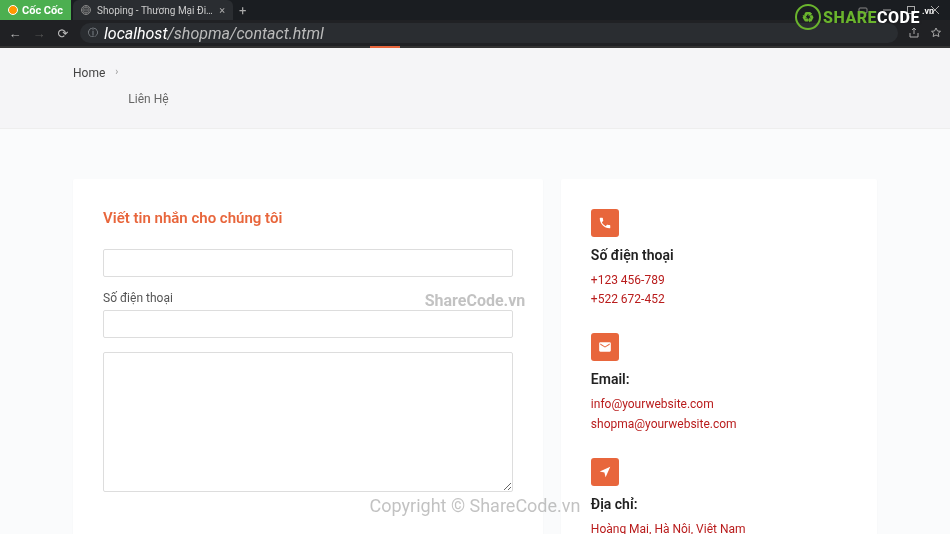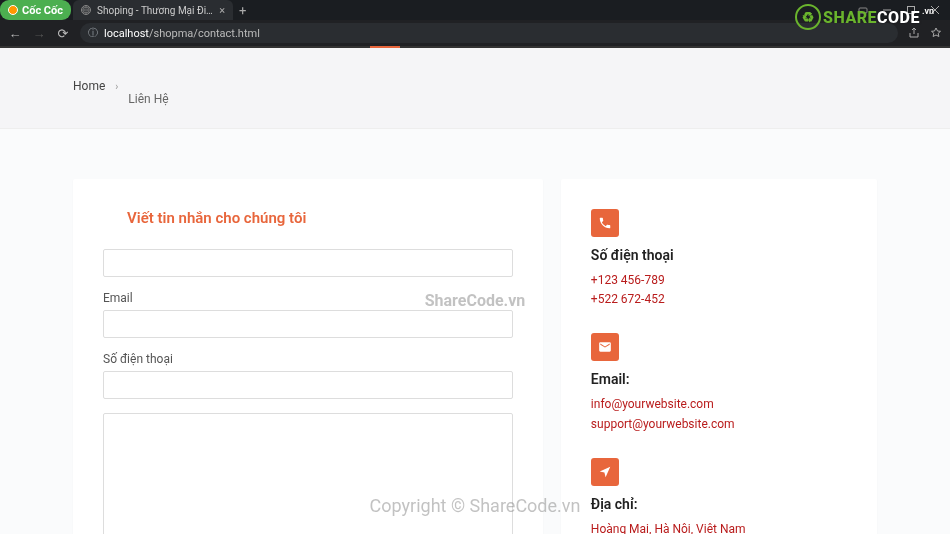--- a/index.html
+++ b/index.html
@@ -1,55 +1,55 @@
 <!DOCTYPE html>
 <html><head>
 <meta charset="utf-8">
 <style>
 * { margin: 0; padding: 0; box-sizing: border-box; font-family: -apple-system, BlinkMacSystemFont, "Segoe UI", Roboto, sans-serif; }
 body { width: 950px; height: 534px; background: #f5f5f7; overflow: hidden; position: relative; }
 
 .titlebar { height: 20px; background: #1a1d21; display: flex; align-items: center; color: #aaa; font-size: 10px; }
 .titlebar-left { display: flex; align-items: center; height: 100%; }
-.logo-coccoc { background: #4caf50; color: #fff; height: 100%; display: flex; align-items: center; padding: 0 8px; font-weight: bold; font-size: 11px; border-radius: 9px; }
+.logo-coccoc { background: #4caf50; color: #fff; height: 100%; display: flex; align-items: center; padding: 0 8px; font-weight: bold; font-size: 11px; }
 .logo-coccoc .dot { width: 10px; height: 10px; background: #ff9800; border-radius: 50%; margin-right: 4px; border: 1px solid #fff; }
 .tab { background: #2a2d31; height: 100%; display: flex; align-items: center; padding: 0 8px; gap: 6px; border-radius: 6px 6px 0 0; margin-left: 2px; max-width: 160px; }
 .tab-favicon { width: 10px; height: 10px; border: 1px solid #888; border-radius: 50%; display: flex; align-items: center; justify-content: center; font-size: 7px; }
 .tab-title { font-size: 10px; color: #ccc; white-space: nowrap; overflow: hidden; text-overflow: ellipsis; }
 .tab-close { font-size: 11px; color: #aaa; cursor: pointer; }
 .new-tab { padding: 0 6px; font-size: 13px; color: #aaa; cursor: pointer; }
 .titlebar-right { margin-left: auto; display: flex; gap: 14px; padding: 0 10px; }
 .win-btn { width: 10px; height: 10px; display: flex; align-items: center; justify-content: center; cursor: pointer; }
 
 .addrbar { height: 26px; background: #202124; display: flex; align-items: center; padding: 0 8px; gap: 10px; }
 .nav-btn { color: #bbb; font-size: 13px; cursor: pointer; width: 14px; text-align: center; }
 .nav-btn.disabled { color: #555; }
 .url-area { flex: 1; display: flex; align-items: center; background: #2a2d31; border-radius: 12px; height: 20px; padding: 0 8px; gap: 6px; }
 .url-icon { color: #9aa0a6; font-size: 10px; }
-.url-text { color: #bbb; font-size: 11px; }
+.url-text { color: #bbb; font-size: 16px; font-style: italic; }
 .url-text .host { color: #fff; }
 .addr-right { display: flex; gap: 10px; color: #aaa; font-size: 12px; }
 
 .divider-orange { height: 2px; background: #333; position: relative; }
 .divider-orange::before { content: ""; position: absolute; left: 370px; top: 0; width: 30px; height: 2px; background: #e8663c; }
 
 .breadcrumb-wrap { background: #f5f5f7; padding: 18px 0 22px 0; border-bottom: 1px solid #eee; }
-.breadcrumb { max-width: 820px; margin: 0 auto; padding: 0 8px; display: flex; align-items: center; gap: 10px; font-size: 12px; color: #666; }
+.breadcrumb { max-width: 820px; margin: 0 auto; padding: 0 8px; display: flex; align-items: flex-start; gap: 10px; font-size: 12px; color: #666; }
 .breadcrumb .bc-link { color: #444; }
 .breadcrumb .bc-sep { color: #999; font-size: 10px; }
 .breadcrumb .bc-current { color: #666; margin-top: 26px; }
 
 .page-body { background: #fafbfc; padding: 50px 0; }
 .content-row { max-width: 820px; margin: 0 auto; display: flex; gap: 18px; padding: 0 8px; }
 
 .card { background: #fff; border-radius: 2px; box-shadow: 0 1px 2px rgba(0,0,0,0.04); padding: 30px 30px; }
 .form-card { flex: 1.6; }
 .info-card { flex: 1; }
 
-.card-title { color: #e8663c; font-size: 15px; font-weight: 600; margin-bottom: 22px; margin-left: 24px; }
+.card-title { color: #e8663c; font-size: 15px; font-weight: 600; margin-bottom: 22px; }
 
 .form-group { margin-bottom: 14px; }
 .form-label { font-size: 12px; color: #555; margin-bottom: 5px; display: block; }
 .form-input { width: 100%; height: 28px; border: 1px solid #ddd; border-radius: 2px; padding: 0 8px; font-size: 12px; }
 .form-textarea { width: 100%; height: 140px; border: 1px solid #ddd; border-radius: 2px; padding: 8px; font-size: 12px; resize: vertical; }
 
 .info-block { margin-bottom: 24px; }
 .info-icon { width: 28px; height: 28px; background: #e8663c; border-radius: 3px; display: flex; align-items: center; justify-content: center; color: #fff; font-size: 13px; margin-bottom: 10px; }
 .info-title { font-size: 14px; font-weight: 600; color: #222; margin-bottom: 8px; }
 .info-line { font-size: 12px; color: #b91c1c; line-height: 1.6; }
@@ -142,24 +142,20 @@
     <span class="bc-current">Liên Hệ</span>
   </div>
 </div>
 
 <div class="page-body">
   <div class="content-row">
 
     <div class="card form-card">
       <div class="card-title">Viết tin nhắn cho chúng tôi</div>
       <div class="form-group">
-        <input class="form-input" style="">
-      </div>
-      <div class="form-group">
-        <label class="form-label">Email</label>
         <input class="form-input" style="">
       </div>
       <div class="form-group">
         <label class="form-label">Số điện thoại</label>
         <input class="form-input" style="">
       </div>
       <div class="form-group">
         <textarea class="form-textarea" style=""></textarea>
       </div>
     </div>
@@ -176,21 +172,21 @@
         <div class="info-line">+522 672-452</div>
       </div>
       <div class="info-block">
         <div class="info-icon">
           <svg width="14" height="14" viewBox="0 0 24 24" fill="#fff">
               <path d="M20 4H4a2 2 0 0 0-2 2v12a2 2 0 0 0 2 2h16a2 2 0 0 0 2-2V6a2 2 0 0 0-2-2zm0 4-8 5-8-5V6l8 5 8-5v2z"></path>
             </svg>
         </div>
         <div class="info-title">Email:</div>
         <div class="info-line">info@yourwebsite.com</div>
-        <div class="info-line">support@yourwebsite.com</div>
+        <div class="info-line">shopma@yourwebsite.com</div>
       </div>
       <div class="info-block">
         <div class="info-icon">
           <svg width="14" height="14" viewBox="0 0 24 24" fill="#fff">
               <path d="M3 11l18-8-8 18-2-8-8-2z"></path>
             </svg>
         </div>
         <div class="info-title">Địa chỉ:</div>
         <div class="info-line">Hoàng Mai, Hà Nội, Việt Nam</div>
       </div>

